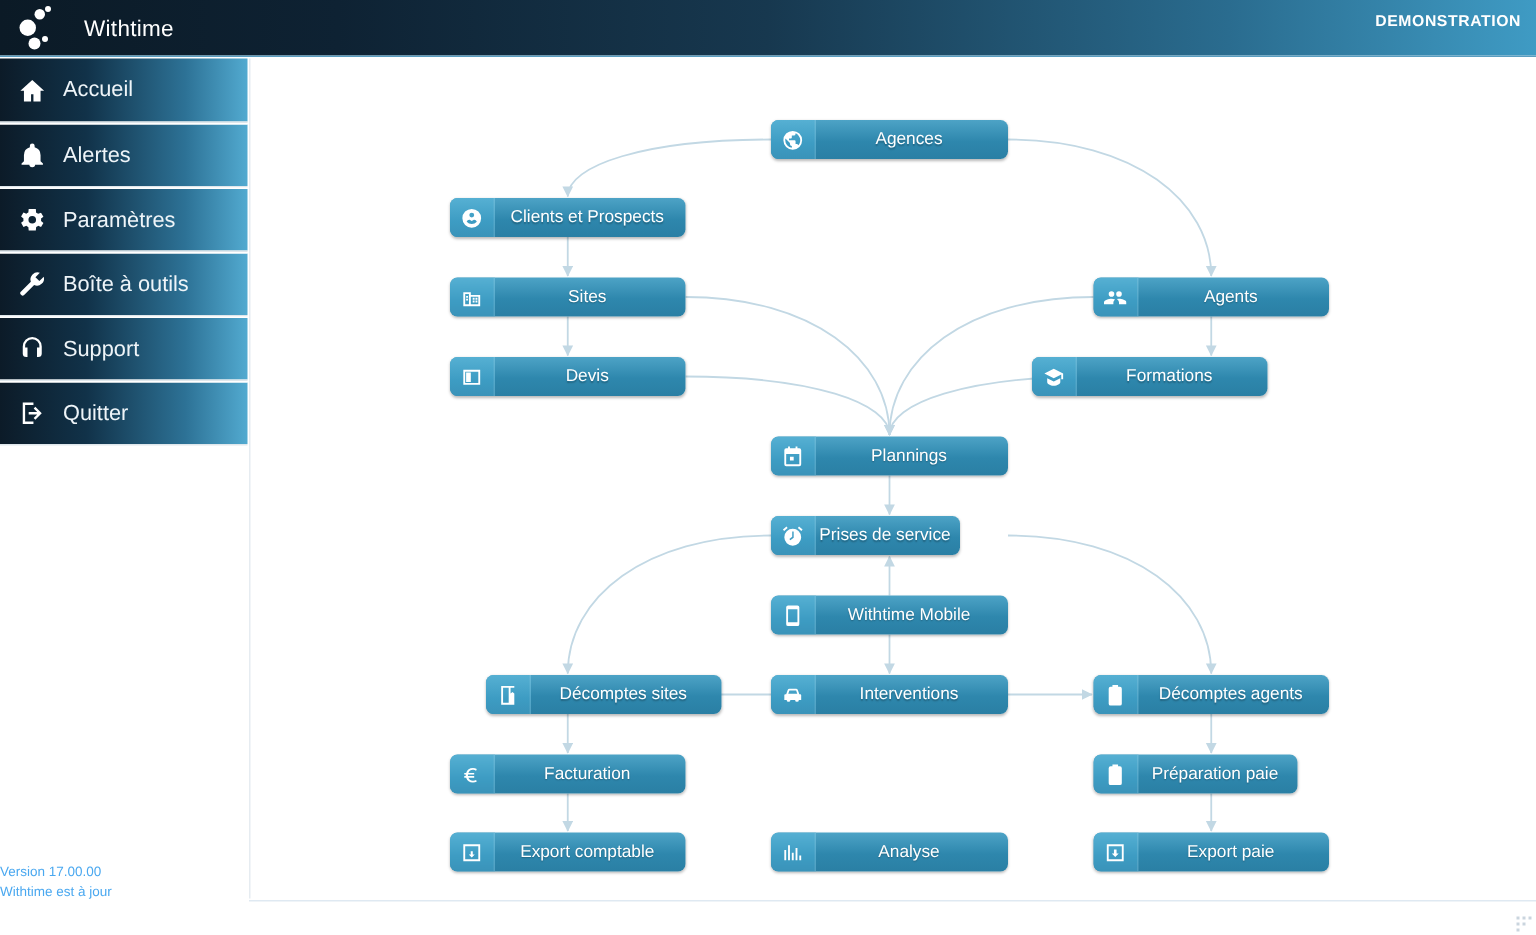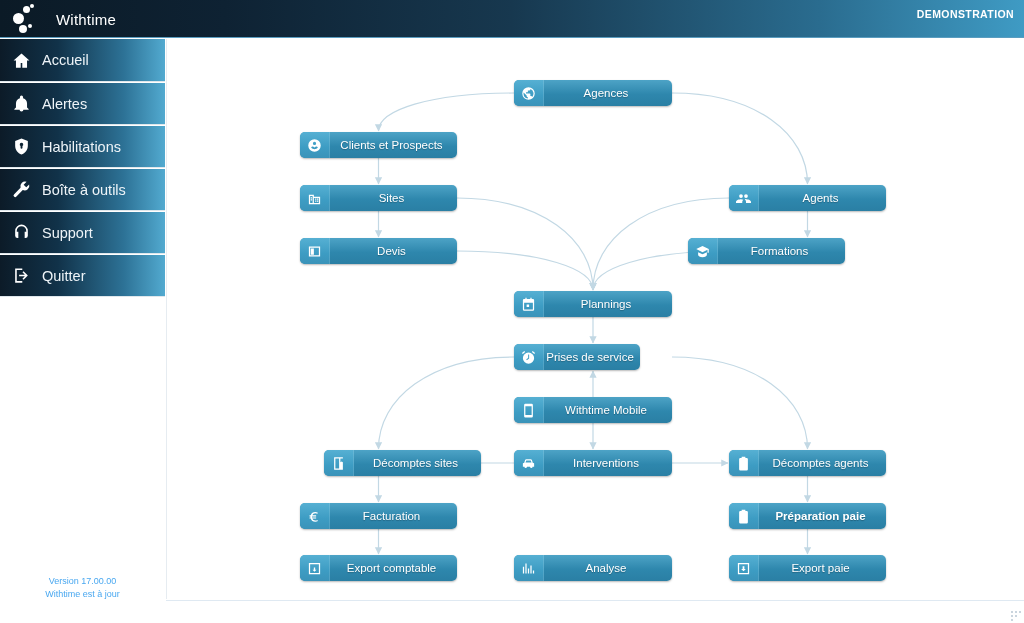--- a/index.html
+++ b/index.html
@@ -35,21 +35,21 @@
     background:linear-gradient(to right,#0c1b28 0%,#113249 35%,#2d7296 75%,#52aad0 100%);
     border-top:1px solid #ffffff; border-bottom:1px solid #dfe7ec;
     cursor:pointer;
   }
   .nav-item:first-child{ border-top:none; }
   .nav-ico{ width:42px; display:flex; align-items:center; justify-content:center; color:#fff; }
   .nav-ico svg{ width:19px; height:19px; fill:#ffffff; }
   .nav-label{ color:#eef4f8; font-size:14.5px; }
 
   .version{
-    position:absolute; left:0; top:575px; width:165px; text-align:center;
+    position:absolute; left:0; top:575px; width:165px; text-align:left;
     color:#4aa8f0; font-size:9px; line-height:13px;
   }
 
   
   .content{
     position:absolute; left:166px; top:39px; width:858px; height:560px;
     background:#ffffff; border-left:1px solid #e6ecf1;
   }
   .bottombar{
     position:absolute; left:166px; top:600px; width:858px; height:23px;
@@ -110,24 +110,24 @@
         <span class="nav-ico">
           <svg viewBox="0 0 24 24">
             <path d="M12 22a2.5 2.5 0 0 0 2.5-2.5h-5A2.5 2.5 0 0 0 12 22zm7-5v-5a7 7 0 0 0-5-6.7V4a2 2 0 1 0-4 0v1.3A7 7 0 0 0 5 12v5l-2 2v1h18v-1z"></path>
           </svg>
         </span>
         <span class="nav-label">Alertes</span>
       </div>
       <div class="nav-item">
         <span class="nav-ico">
           <svg viewBox="0 0 24 24">
-            <path d="M12 2 4 5v6c0 5 3.4 9.7 8 11 4.6-1.3 8-6 8-11V5zm0 5.2a2.3 2.3 0 0 1 1.2 4.2v2.3a1.2 1.2 0 0 1-2.4 0v-2.3A2.3 2.3 0 0 1 12 7.2z"></path>
-          </svg>
-        </span>
-        <span class="nav-label">Habilitations</span>
+            <path d="M19.4 13a7.6 7.6 0 0 0 0-2l2-1.6-2-3.4-2.4 1a7.5 7.5 0 0 0-1.7-1L15 3H9l-.3 2.9a7.5 7.5 0 0 0-1.7 1l-2.4-1-2 3.4L4.6 11a7.6 7.6 0 0 0 0 2l-2 1.6 2 3.4 2.4-1a7.5 7.5 0 0 0 1.7 1L9 21h6l.3-2.9a7.5 7.5 0 0 0 1.7-1l2.4 1 2-3.4zM12 15.2A3.2 3.2 0 1 1 15.2 12 3.2 3.2 0 0 1 12 15.2z"></path>
+          </svg>
+        </span>
+        <span class="nav-label">Paramètres</span>
       </div>
       <div class="nav-item">
         <span class="nav-ico">
           <svg viewBox="0 0 24 24">
             <path d="M21.7 5.6 18 9.3l-3.3-3.3 3.7-3.7a6 6 0 0 0-7.6 7.6l-8 8a2 2 0 1 0 2.8 2.8l8-8a6 6 0 0 0 8.1-7.1z"></path>
           </svg>
         </span>
         <span class="nav-label">Boîte à outils</span>
       </div>
       <div class="nav-item">
@@ -289,21 +289,21 @@
         <span class="ntext">Décomptes agents</span>
       </div>
       <div class="node" style="left: 300px; top: 503px; width: 157px;">
         <span class="nico">
           <svg viewBox="0 0 24 24">
             <path d="M17.4 19.2a8 8 0 0 1-4.1 1.1 7.6 7.6 0 0 1-7.3-5.1H4v-1.8h1.6a9.7 9.7 0 0 1 0-1.6H4V10h2a7.6 7.6 0 0 1 7.3-5.2 8 8 0 0 1 4.1 1.1l-.8 1.8a6 6 0 0 0-3.1-.9A5.3 5.3 0 0 0 8.4 10h6.2v1.8H8a8.5 8.5 0 0 0 0 1.6h6.6v1.8H8.4a5.3 5.3 0 0 0 5.1 3.2 6 6 0 0 0 3.1-.9z"></path>
           </svg>
         </span>
         <span class="ntext">Facturation</span>
       </div>
-      <div class="node" style="left: 729px; top: 503px; width: 157px; font-weight: bold;">
+      <div class="node" style="left: 729px; top: 503px; width: 136px;">
         <span class="nico">
           <svg viewBox="0 0 24 24">
             <path d="M9 1h6v2h2a2 2 0 0 1 2 2v16a2 2 0 0 1-2 2H7a2 2 0 0 1-2-2V5a2 2 0 0 1 2-2h2zm0 4v1h6V5h2v16H7V5zm1.9 12-3.2-3.2 1.4-1.4 1.8 1.8 4.6-4.6 1.4 1.4z"></path>
           </svg>
         </span>
         <span class="ntext">Préparation paie</span>
       </div>
       <div class="node" style="left: 300px; top: 555px; width: 157px;">
         <span class="nico">
           <svg viewBox="0 0 24 24">

